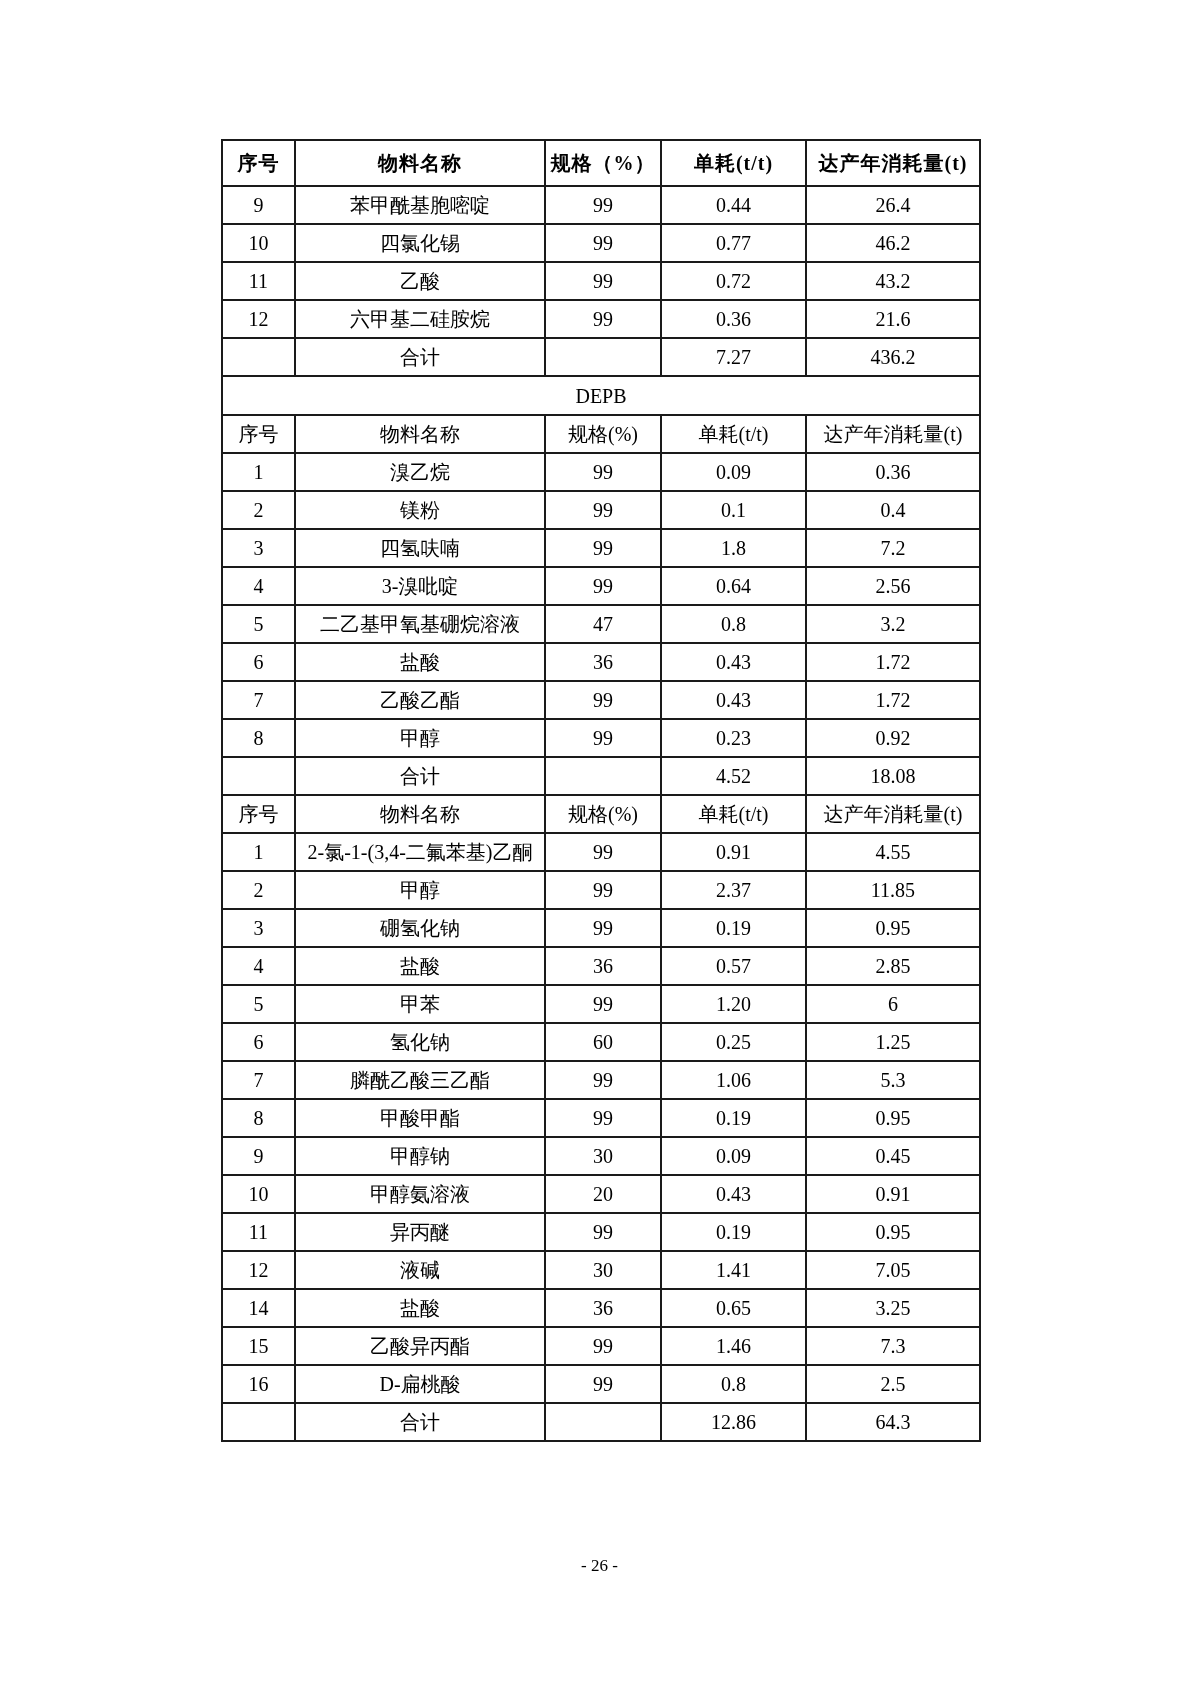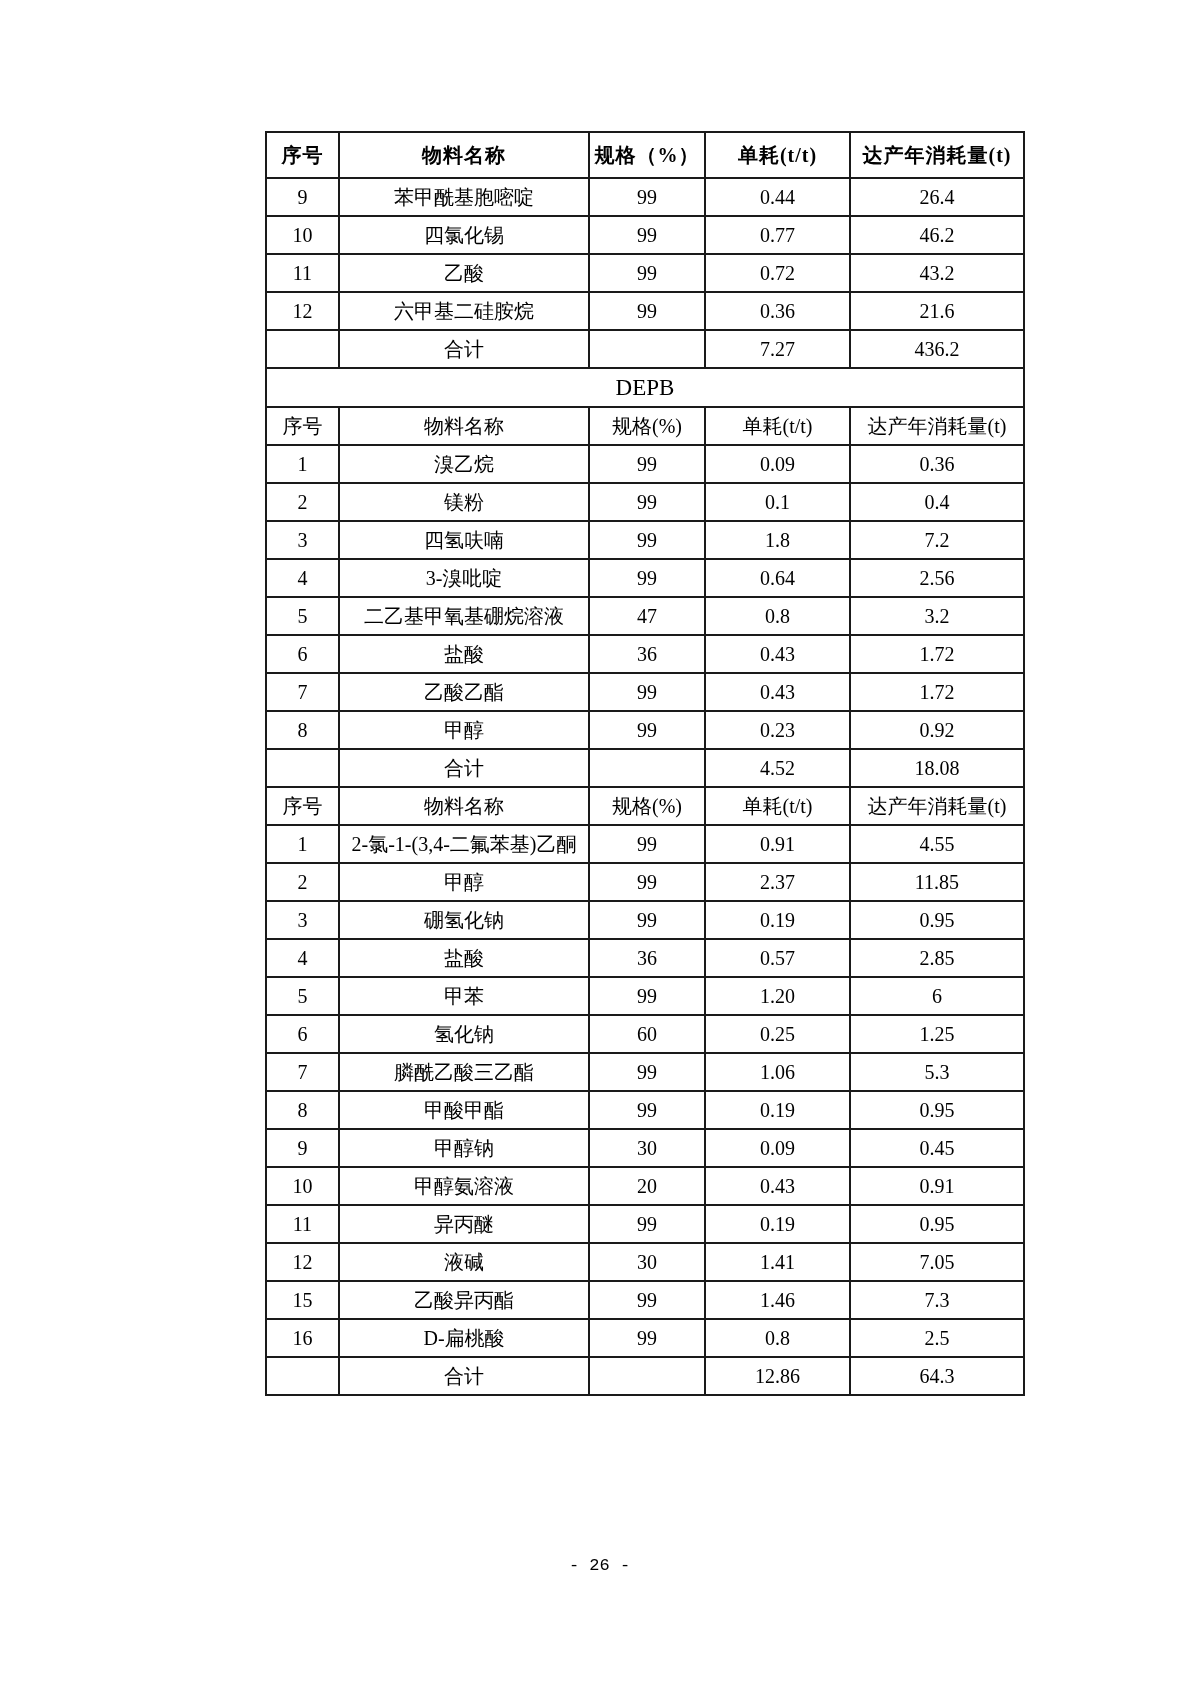--- a/index.html
+++ b/index.html
@@ -11,25 +11,24 @@
     position: relative;
     width: 1199px;
     height: 1696px;
     font-family: "Liberation Serif", "DejaVu Serif", serif;
     color: #000000;
     overflow: hidden;
   }
   .doc-table {
     position: absolute;
     left: 221px;
-    top: 131px;
+    top: 139px;
     width: 758px;
     border-collapse: collapse;
     table-layout: fixed;
-    margin-left: 44px;
   }
   .doc-table col.c1 { width: 73px; }
   .doc-table col.c2 { width: 250px; }
   .doc-table col.c3 { width: 116px; }
   .doc-table col.c4 { width: 145px; }
   .doc-table col.c5 { width: 174px; }
   .doc-table td {
     border: 2px solid #1a1a1a;
     text-align: center;
     vertical-align: middle;
@@ -39,32 +38,32 @@
     overflow: hidden;
     white-space: nowrap;
     line-height: 1.1;
   }
   tr.first-header td {
     height: 44px;
     font-weight: bold;
     letter-spacing: 1px;
   }
   tr.section-row td {
-    font-size: 23px;
+    font-size: 20px;
     height: 37px;
     text-align: center;
   }
   .page-footer {
     position: absolute;
     top: 1556px;
     left: 0;
     width: 1199px;
     text-align: center;
     font-size: 17px;
-    font-family: Liberation Mono, monospace;
+    font-family: Liberation Serif, serif;
     color: #000000;
   }
 </style>
 </head>
 <body>
 
 <table class="doc-table">
   <colgroup>
     <col class="c1">
       <col class="c2">
@@ -273,20 +272,27 @@
         <td>0.95</td>
       </tr>
       <tr>
         <td>12</td>
         <td>液碱</td>
         <td>30</td>
         <td>1.41</td>
         <td>7.05</td>
       </tr>
       <tr>
+        <td>14</td>
+        <td>盐酸</td>
+        <td>36</td>
+        <td>0.65</td>
+        <td>3.25</td>
+      </tr>
+      <tr>
         <td>15</td>
         <td>乙酸异丙酯</td>
         <td>99</td>
         <td>1.46</td>
         <td>7.3</td>
       </tr>
       <tr>
         <td>16</td>
         <td>D-扁桃酸</td>
         <td>99</td>

